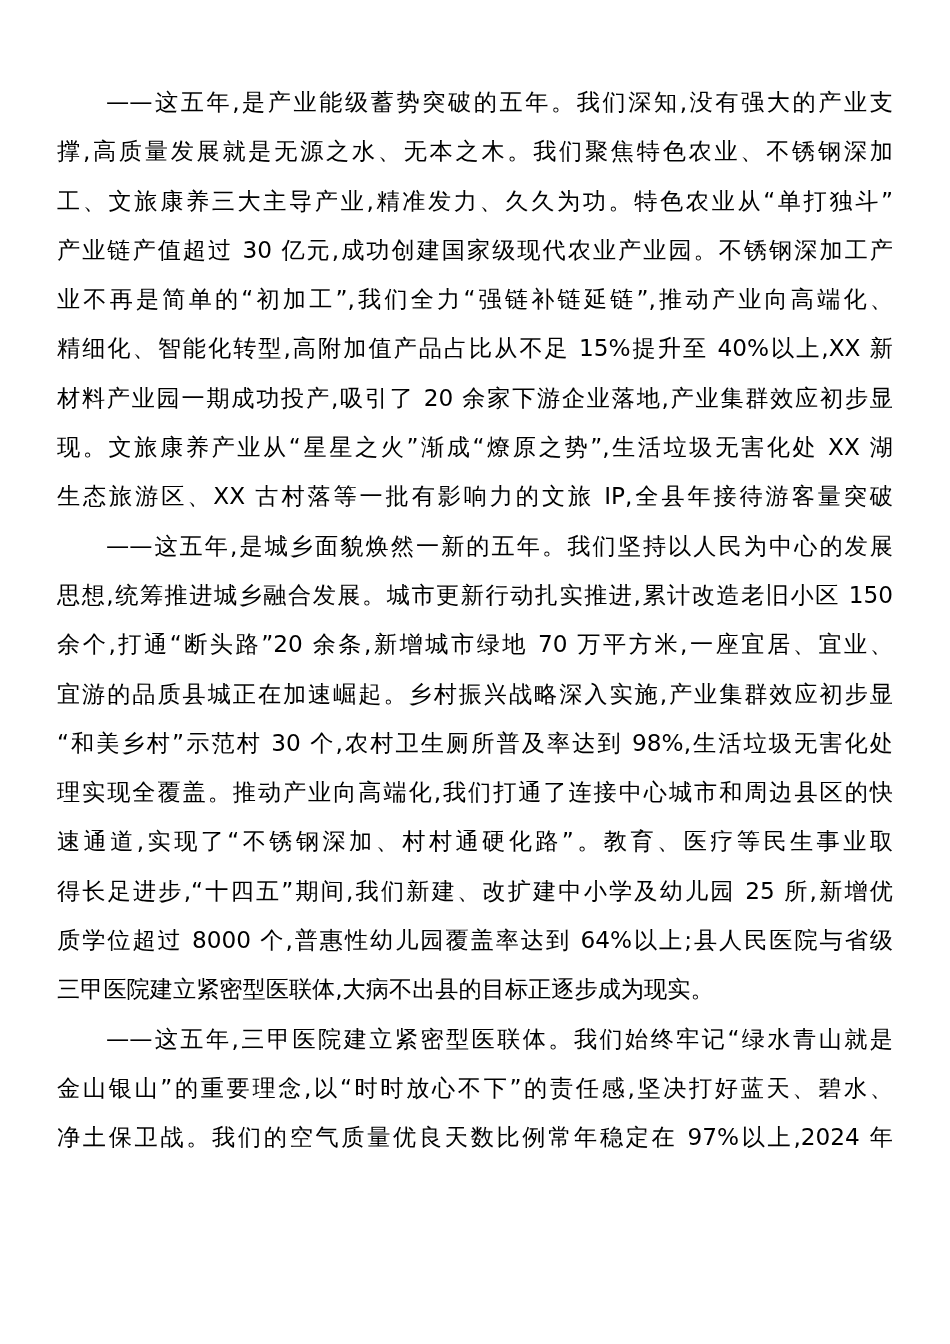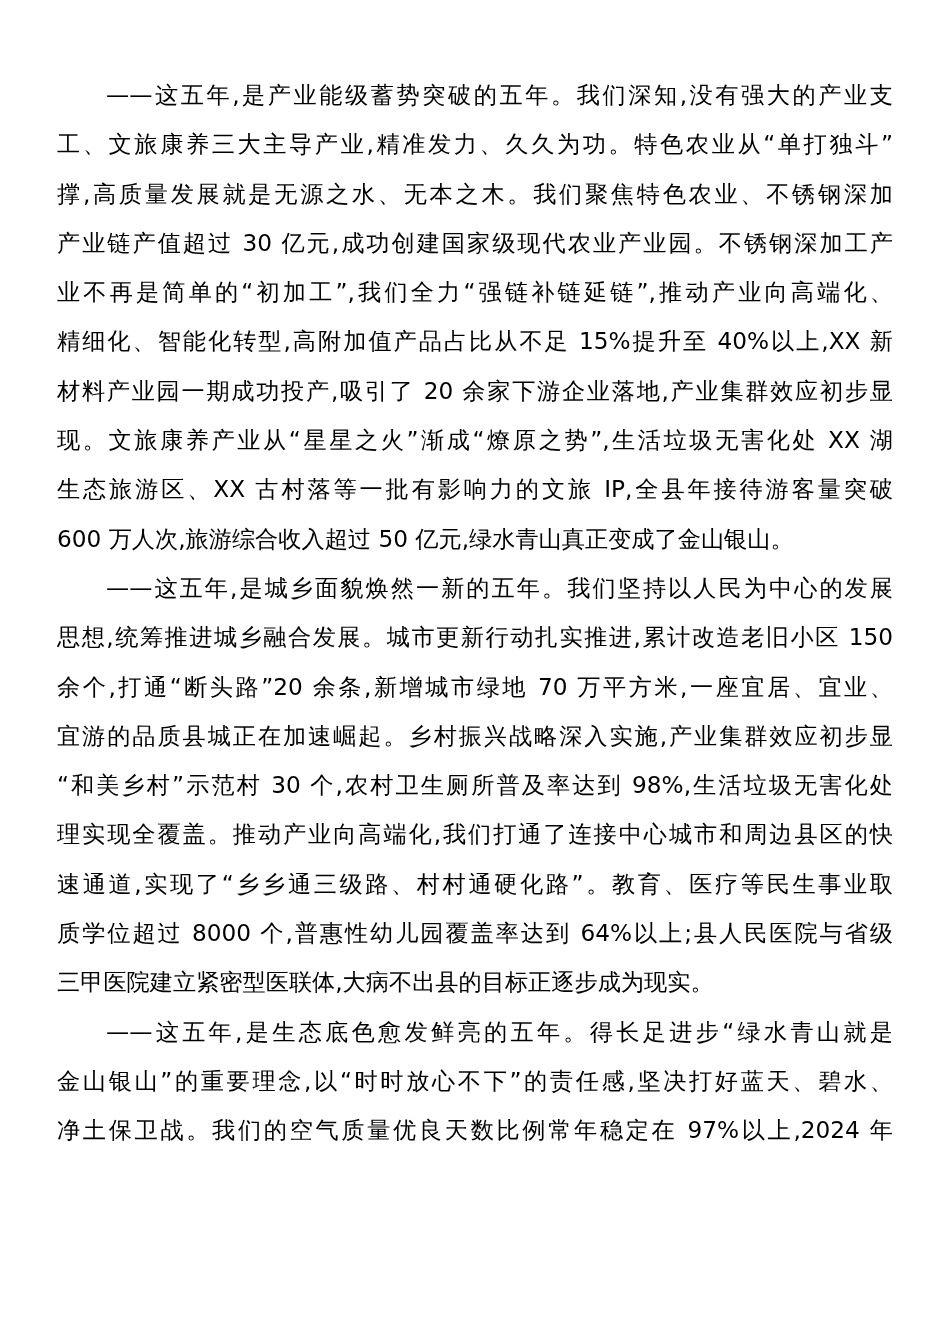--- a/index.html
+++ b/index.html
@@ -11,21 +11,21 @@
       width: 950px;
       height: 1344px;
       position: relative;
       overflow: hidden;
       font-family: "DejaVu Sans", "Liberation Sans", sans-serif;
       color: #000000;
     }
     .page {
       position: absolute;
       left: 57px;
-      top: 70px;
+      top: 77px;
       width: 836px;
     }
     .line {
       height: 49.3px;
       line-height: 49.3px;
       font-size: 23.2px;
       white-space: nowrap;
       text-align: justify;
       text-align-last: justify;
       letter-spacing: 0px;
@@ -40,42 +40,42 @@
       margin: 0;
     }
   </style>
 </head>
 <body>
 
 <div class="page">
 
   <div class="para">
     <div class="line indent">——这五年,是产业能级蓄势突破的五年。我们深知,没有强大的产业支</div>
+    <div class="line">撑,高质量发展就是无源之水、无本之木。我们聚焦特色农业、不锈钢深加</div>
     <div class="line">工、文旅康养三大主导产业,精准发力、久久为功。特色农业从“单打独斗”</div>
-    <div class="line">撑,高质量发展就是无源之水、无本之木。我们聚焦特色农业、不锈钢深加</div>
     <div class="line">产业链产值超过 30 亿元,成功创建国家级现代农业产业园。不锈钢深加工产</div>
     <div class="line">业不再是简单的“初加工”,我们全力“强链补链延链”,推动产业向高端化、</div>
     <div class="line">精细化、智能化转型,高附加值产品占比从不足 15%提升至 40%以上,XX 新</div>
     <div class="line">材料产业园一期成功投产,吸引了 20 余家下游企业落地,产业集群效应初步显</div>
     <div class="line">现。文旅康养产业从“星星之火”渐成“燎原之势”,生活垃圾无害化处 XX 湖</div>
     <div class="line">生态旅游区、XX 古村落等一批有影响力的文旅 IP,全县年接待游客量突破</div>
-    <div class="line last">600 万人次,旅游综合收入超过 50 亿元,绿水青山真正变成了金山银山。</div>
   </div>
 
   <div class="para">
     <div class="line indent">——这五年,是城乡面貌焕然一新的五年。我们坚持以人民为中心的发展</div>
     <div class="line">思想,统筹推进城乡融合发展。城市更新行动扎实推进,累计改造老旧小区 150</div>
     <div class="line">余个,打通“断头路”20 余条,新增城市绿地 70 万平方米,一座宜居、宜业、</div>
     <div class="line">宜游的品质县城正在加速崛起。乡村振兴战略深入实施,产业集群效应初步显</div>
     <div class="line">“和美乡村”示范村 30 个,农村卫生厕所普及率达到 98%,生活垃圾无害化处</div>
     <div class="line">理实现全覆盖。推动产业向高端化,我们打通了连接中心城市和周边县区的快</div>
-    <div class="line">速通道,实现了“乡乡通三级路、村村通硬化路”。教育、医疗等民生事业取</div>
+    <div class="line">速通道,实现了“不锈钢深加、村村通硬化路”。教育、医疗等民生事业取</div>
+    <div class="line">得长足进步,“十四五”期间,我们新建、改扩建中小学及幼儿园 25 所,新增优</div>
     <div class="line">质学位超过 8000 个,普惠性幼儿园覆盖率达到 64%以上;县人民医院与省级</div>
     <div class="line last">三甲医院建立紧密型医联体,大病不出县的目标正逐步成为现实。</div>
   </div>
 
   <div class="para">
-    <div class="line indent">——这五年,是生态底色愈发鲜亮的五年。得长足进步“绿水青山就是</div>
+    <div class="line indent">——这五年,三甲医院建立紧密型医联体。我们始终牢记“绿水青山就是</div>
     <div class="line">金山银山”的重要理念,以“时时放心不下”的责任感,坚决打好蓝天、碧水、</div>
     <div class="line">净土保卫战。我们的空气质量优良天数比例常年稳定在 97%以上,2024 年</div>
   </div>
 
 </div>
 
 </body></html>

